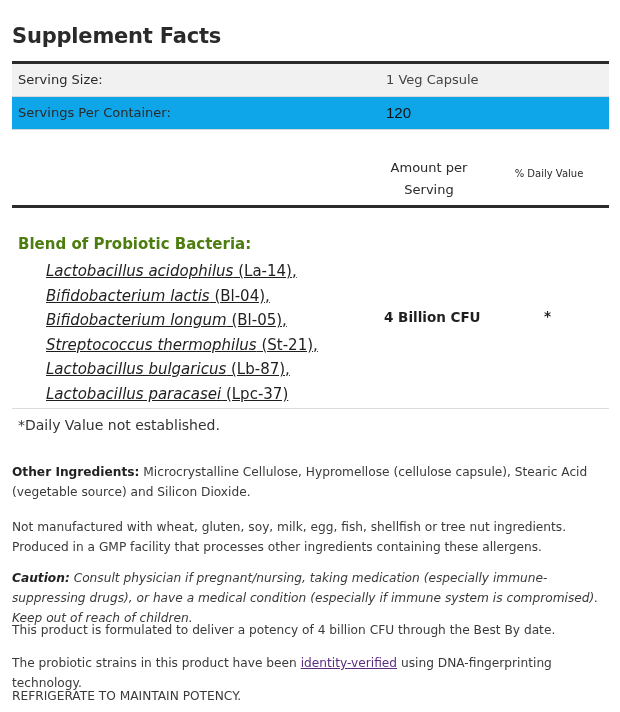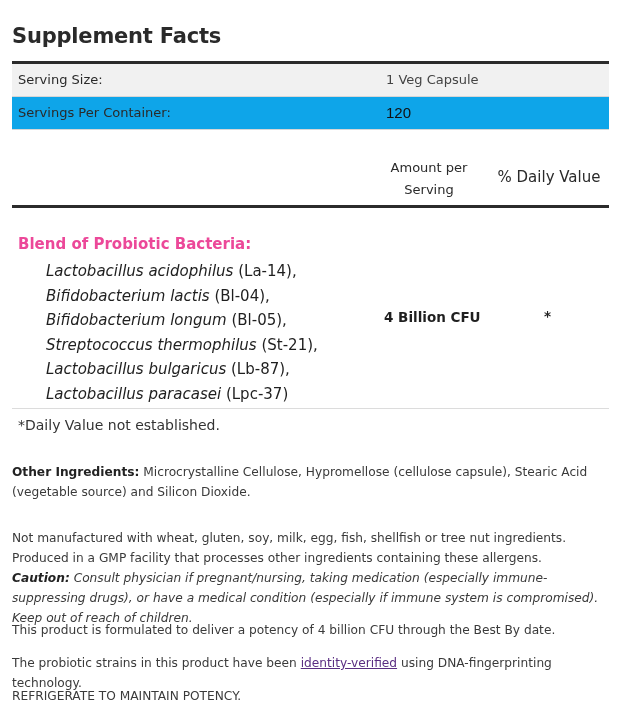--- a/index.html
+++ b/index.html
@@ -23,25 +23,25 @@
     height: 32px; background: #f1f1f1; border-bottom: 1px solid #d6d6d6;
     position: relative; font-size: 13.5px; padding-left: 12px;
   }
   .info-row + .info-row { background: #0ea5e9; }
   .info-label { position: absolute; left: 6px; top: 8px; color: #2a2a2a; font-size: 13px; }
   .info-value { position: absolute; left: 374px; top: 8px; color: #444; font-size: 13px; }
   .info-value.num { color: #111; font-family: "Liberation Sans", sans-serif; font-size: 15px; top: 7px; }
 
   .col-header { position: absolute; top: 155px; left: 0; width: 597px; height: 50px; border-bottom: 3px solid #2b2b2b; }
   .col-amount { position: absolute; left: 372px; top: 2px; width: 90px; text-align: center; font-size: 13px; line-height: 22px; color: #2a2a2a; }
-  .col-dv { position: absolute; left: 482px; top: 13px; width: 110px; text-align: center; font-size: 15px; color: #2a2a2a; }
+  .col-dv { position: absolute; left: 482px; top: 13px; width: 110px; text-align: center; font-size: 10px; color: #2a2a2a; }
 
   .blend { position: absolute; top: 208px; left: 0; width: 597px; height: 200px; border-bottom: 1px solid #dcdcdc; }
-  .blend-title { position: absolute; left: 6px; top: 27px; font-weight: bold; font-size: 15px; color: #ec4899; }
-  .strains { position: absolute; left: 34px; top: 51px; font-size: 15px; line-height: 24.5px; color: #1f1f1f; }
+  .blend-title { position: absolute; left: 6px; top: 27px; font-weight: bold; font-size: 15px; color: #4d7c0f; }
+  .strains { position: absolute; left: 34px; top: 51px; font-size: 15px; line-height: 24.5px; color: #1f1f1f; text-decoration: underline; }
   .strain em { font-style: italic; }
   .amount { position: absolute; left: 372px; top: 101px; font-weight: bold; font-size: 13.5px; color: #1f1f1f; }
   .dv { position: absolute; left: 532px; top: 100px; font-weight: bold; font-size: 13.5px; }
 
   .footnote { position: absolute; top: 417px; left: 6px; font-size: 14px; color: #333; }
 
   .para { position: absolute; left: 0; width: 600px; font-size: 12.2px; line-height: 20px; color: #3a3a3a; }
   .para b { color: #222; }
   a.link { color: #5a2d82; text-decoration: underline; }
 </style>
@@ -81,21 +81,21 @@
       <div class="strain"><em>Lactobacillus paracasei</em><span> (Lpc-37)</span></div>
     </div>
     <div class="amount">4 Billion CFU</div>
     <div class="dv">*</div>
   </div>
 
   <div class="footnote">*Daily Value not established.</div>
 
   <div class="para" style="top:462px;"><b>Other Ingredients:</b><span> Microcrystalline Cellulose, Hypromellose (cellulose capsule), Stearic Acid (vegetable source) and Silicon Dioxide.</span></div>
 
-  <div class="para" style="top:528px;">Not manufactured with wheat, gluten, soy, milk, egg, fish, shellfish or tree nut ingredients. Produced in a GMP facility that processes other ingredients containing these allergens.</div>
+  <div class="para" style="top:517px;">Not manufactured with wheat, gluten, soy, milk, egg, fish, shellfish or tree nut ingredients. Produced in a GMP facility that processes other ingredients containing these allergens.</div>
 
   <div class="para" style="top:568px;font-style:italic;"><b>Caution:</b><span> Consult physician if pregnant/nursing, taking medication (especially immune-suppressing drugs), or have a medical condition (especially if immune system is compromised). Keep out of reach of children.</span></div>
 
   <div class="para" style="top:620px;">This product is formulated to deliver a potency of 4 billion CFU through the Best By date.</div>
 
   <div class="para" style="top:653px;"><span>The probiotic strains in this product have been </span><a class="link" href="#">identity-verified</a><span> using DNA-fingerprinting technology.</span></div>
 
   <div class="para" style="top:686px;">REFRIGERATE TO MAINTAIN POTENCY.</div>
 </div>
 

